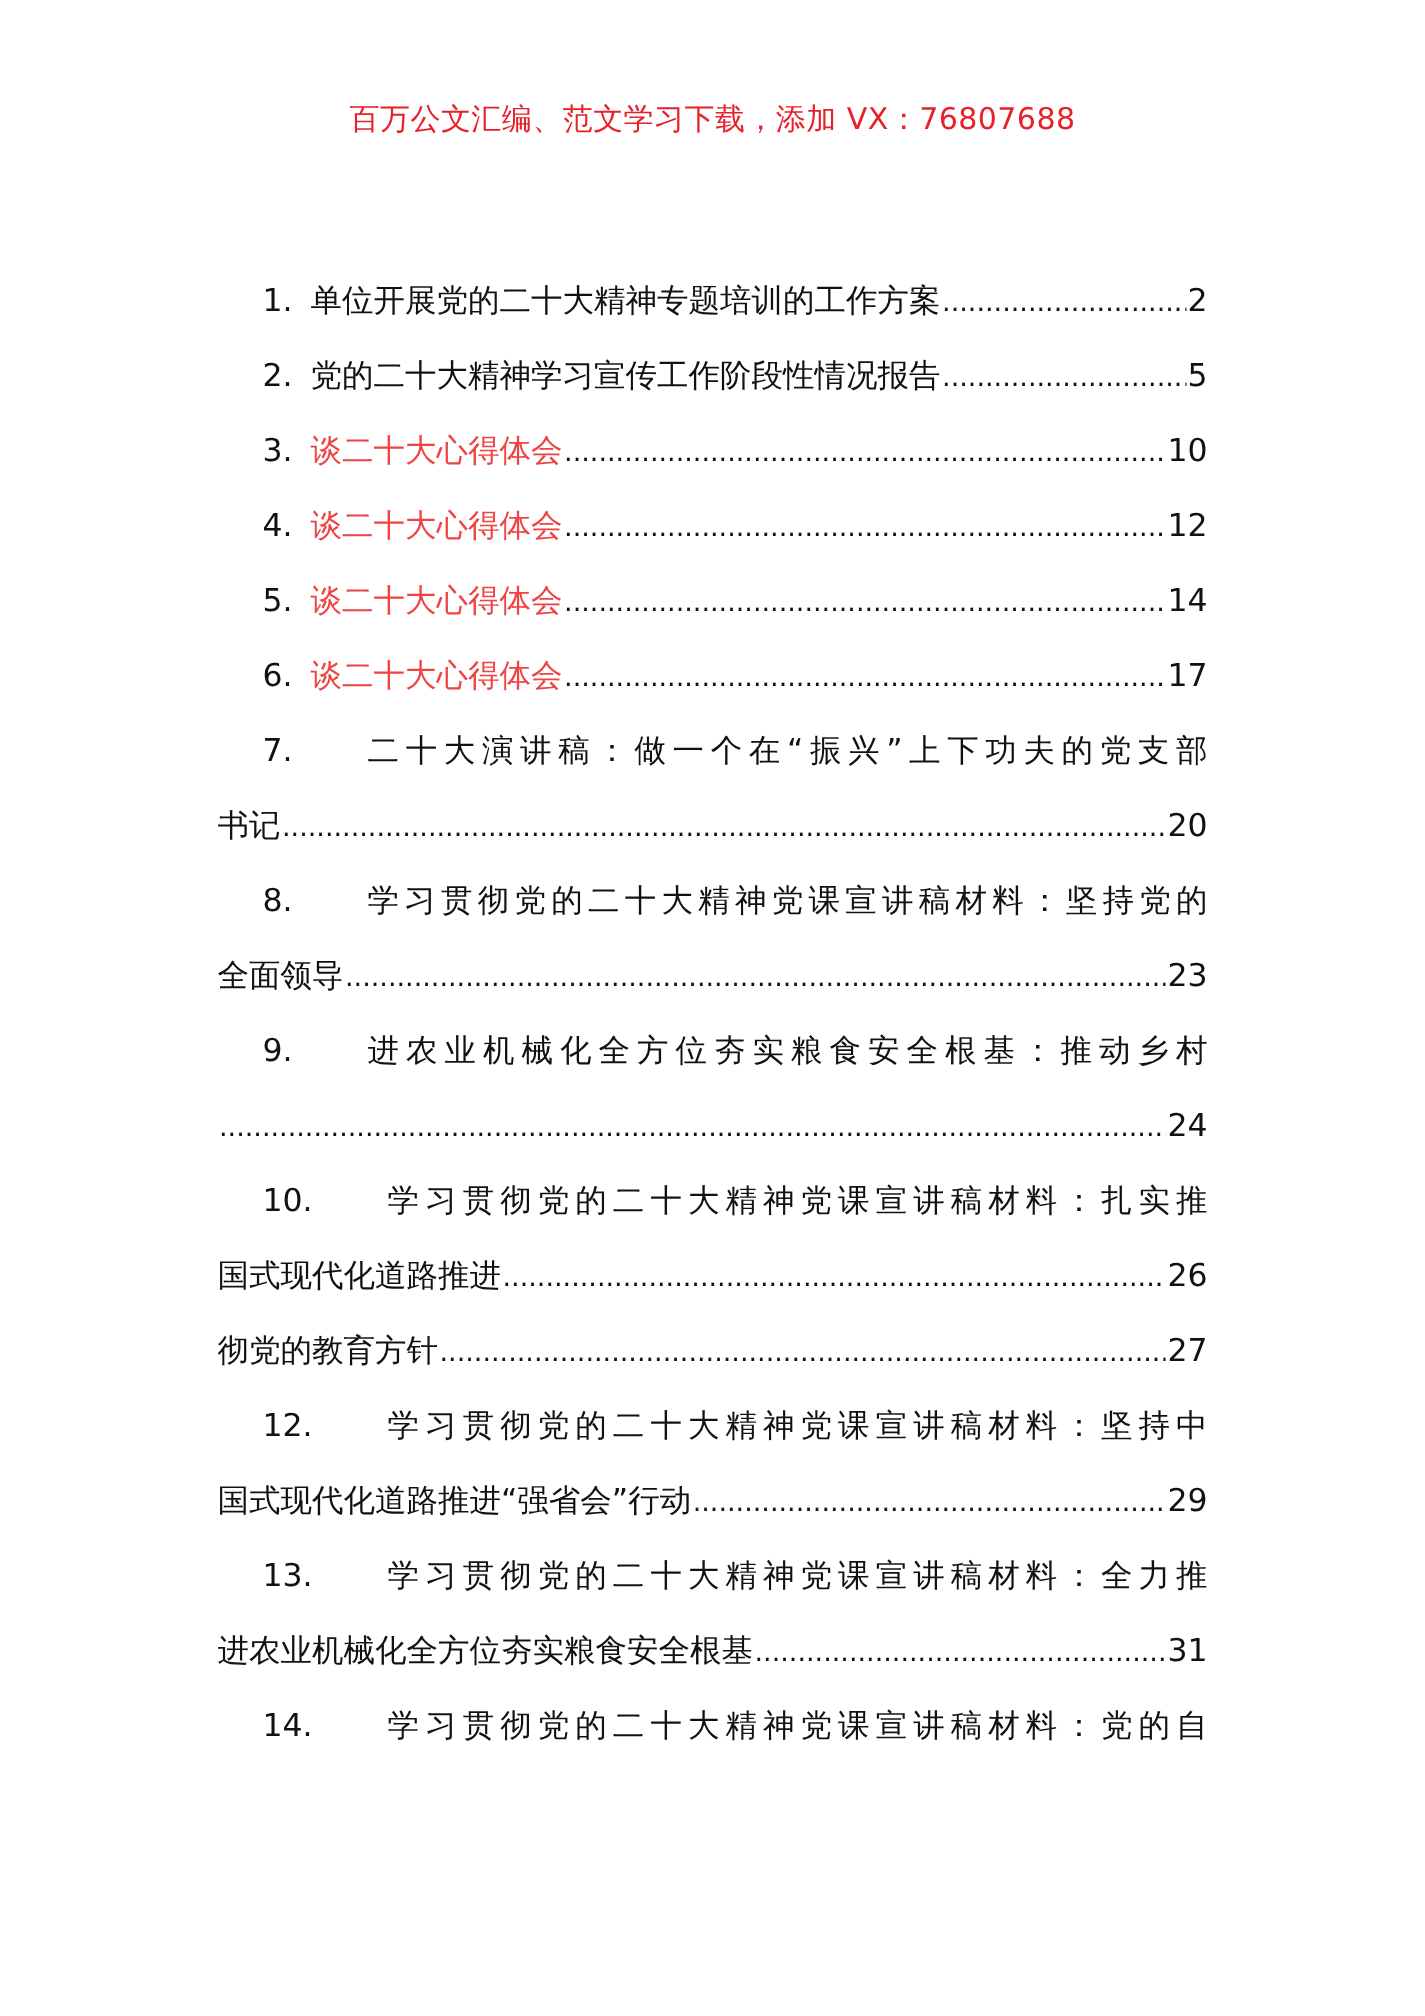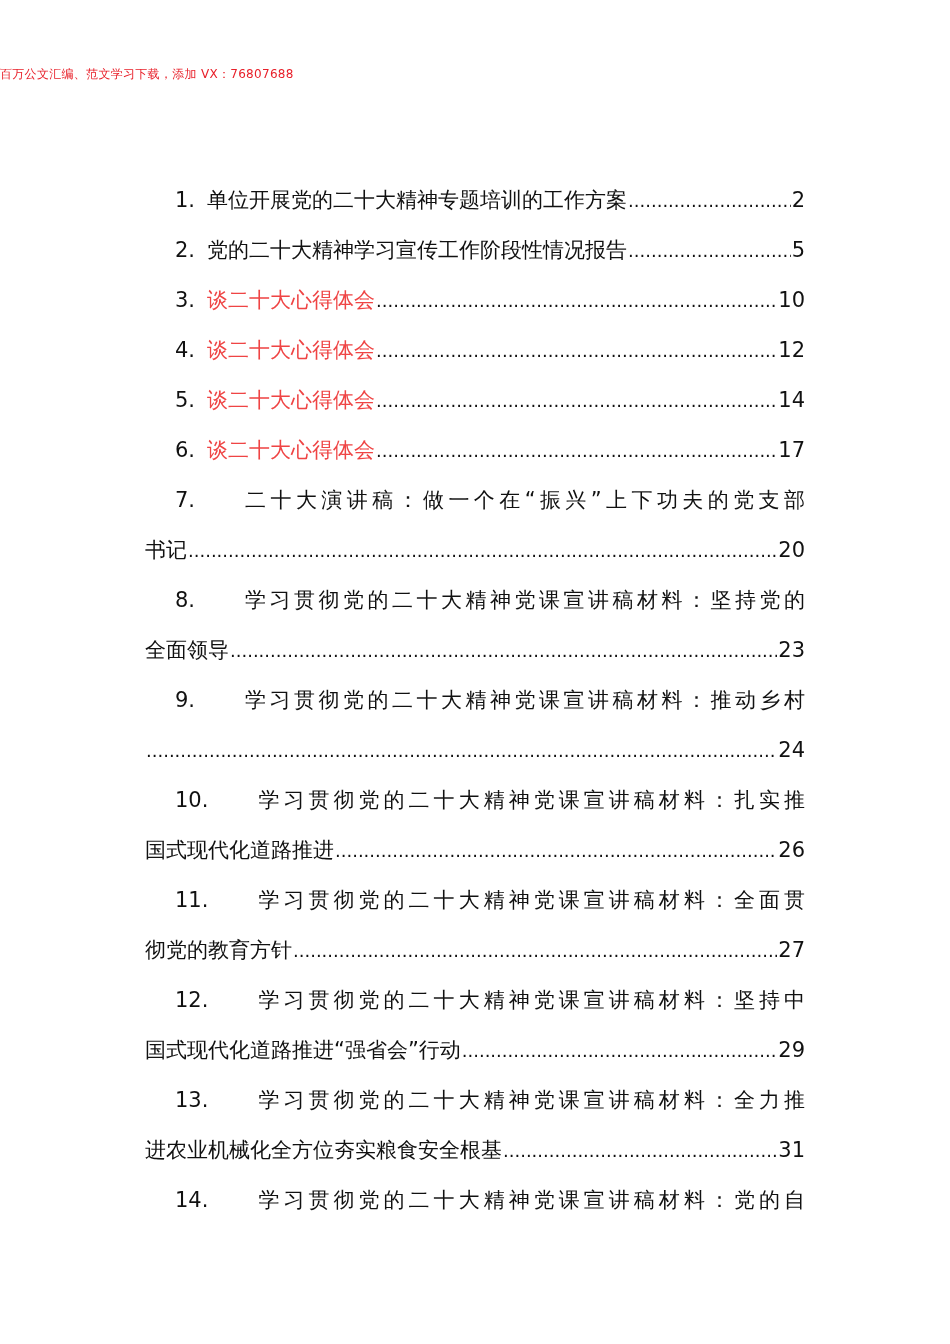--- a/index.html
+++ b/index.html
@@ -1,19 +1,19 @@
 <!DOCTYPE html>
 <html><head>
 <meta charset="utf-8">
 <style>
   html, body { margin: 0; padding: 0; background: #ffffff; }
   body { width: 950px; height: 1344px; position: relative; overflow: hidden;
          font-family: "DejaVu Sans", "Liberation Sans", sans-serif; color: #111; }
-  .header { position: absolute; top: 66px; left: 0; width: 950px; text-align: left;
-            font-size: 12px; color: #e8202a; letter-spacing: 0.3px; }
+  .header { position: absolute; top: 66px; left: 0; width: 950px; text-align: center;
+            font-size: 20px; color: #e8202a; letter-spacing: 0.3px; }
   .toc { position: absolute; top: 175px; left: 145px; width: 660px; }
   .line { height: 50px; line-height: 50px; font-size: 21px; white-space: nowrap;
           display: flex; align-items: baseline; overflow: hidden; }
   .line.first { padding-left: 30px; }
   .line .num { flex: 0 0 auto; margin-right: 12px; }
   .line .txt { flex: 0 0 auto; }
   .line .txt.justify { flex: 1 1 auto; text-align: justify; text-align-last: justify; margin-left: 38px; }
   .line .bold { font-weight: normal; color: #ef4444; }
   .line .dots { flex: 1 1 auto; overflow: hidden; white-space: nowrap; letter-spacing: 0px;
                 margin: 0 1px; font-size: 18px; }
@@ -82,43 +82,39 @@
     </div>
     <div class="line">
       <span class="txt">全面领导</span>
       <span class="dots"></span>
       <span class="page">23</span>
     </div>
   </div>
   <div>
     <div class="line first">
       <span class="num">9.</span>
-      <span class="txt justify">学习贯彻党的二十大精神党课宣讲稿材料：推动乡村</span>
+      <span class="txt justify">进农业机械化全方位夯实粮食安全根基：推动乡村</span>
     </div>
     <div class="line">
       <span class="dots"></span>
       <span class="page">24</span>
     </div>
   </div>
   <div>
     <div class="line first">
       <span class="num">10.</span>
       <span class="txt justify">学习贯彻党的二十大精神党课宣讲稿材料：扎实推</span>
     </div>
     <div class="line">
       <span class="txt">国式现代化道路推进</span>
       <span class="dots"></span>
       <span class="page">26</span>
     </div>
   </div>
   <div>
-    <div class="line first">
-      <span class="num">11.</span>
-      <span class="txt justify">学习贯彻党的二十大精神党课宣讲稿材料：全面贯</span>
-    </div>
     <div class="line">
       <span class="txt">彻党的教育方针</span>
       <span class="dots"></span>
       <span class="page">27</span>
     </div>
   </div>
   <div>
     <div class="line first">
       <span class="num">12.</span>
       <span class="txt justify">学习贯彻党的二十大精神党课宣讲稿材料：坚持中</span>

